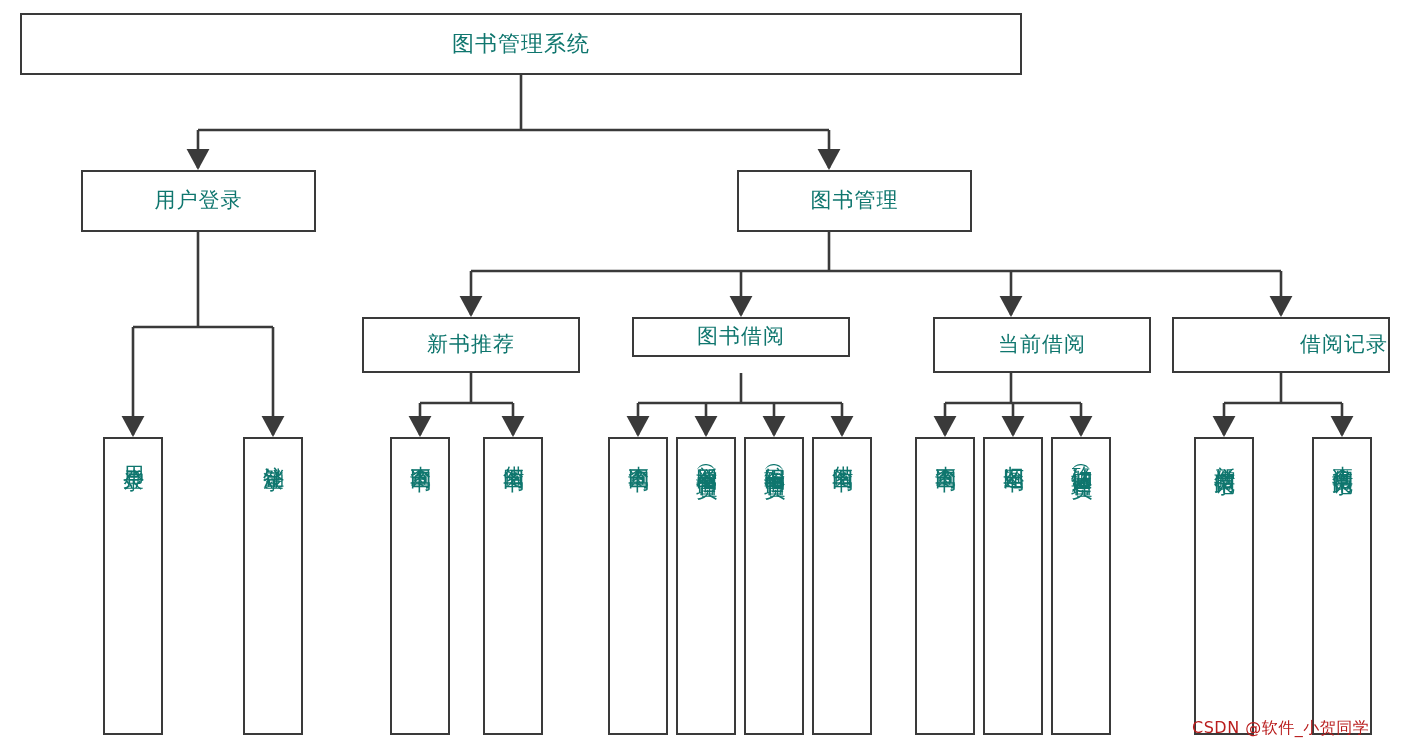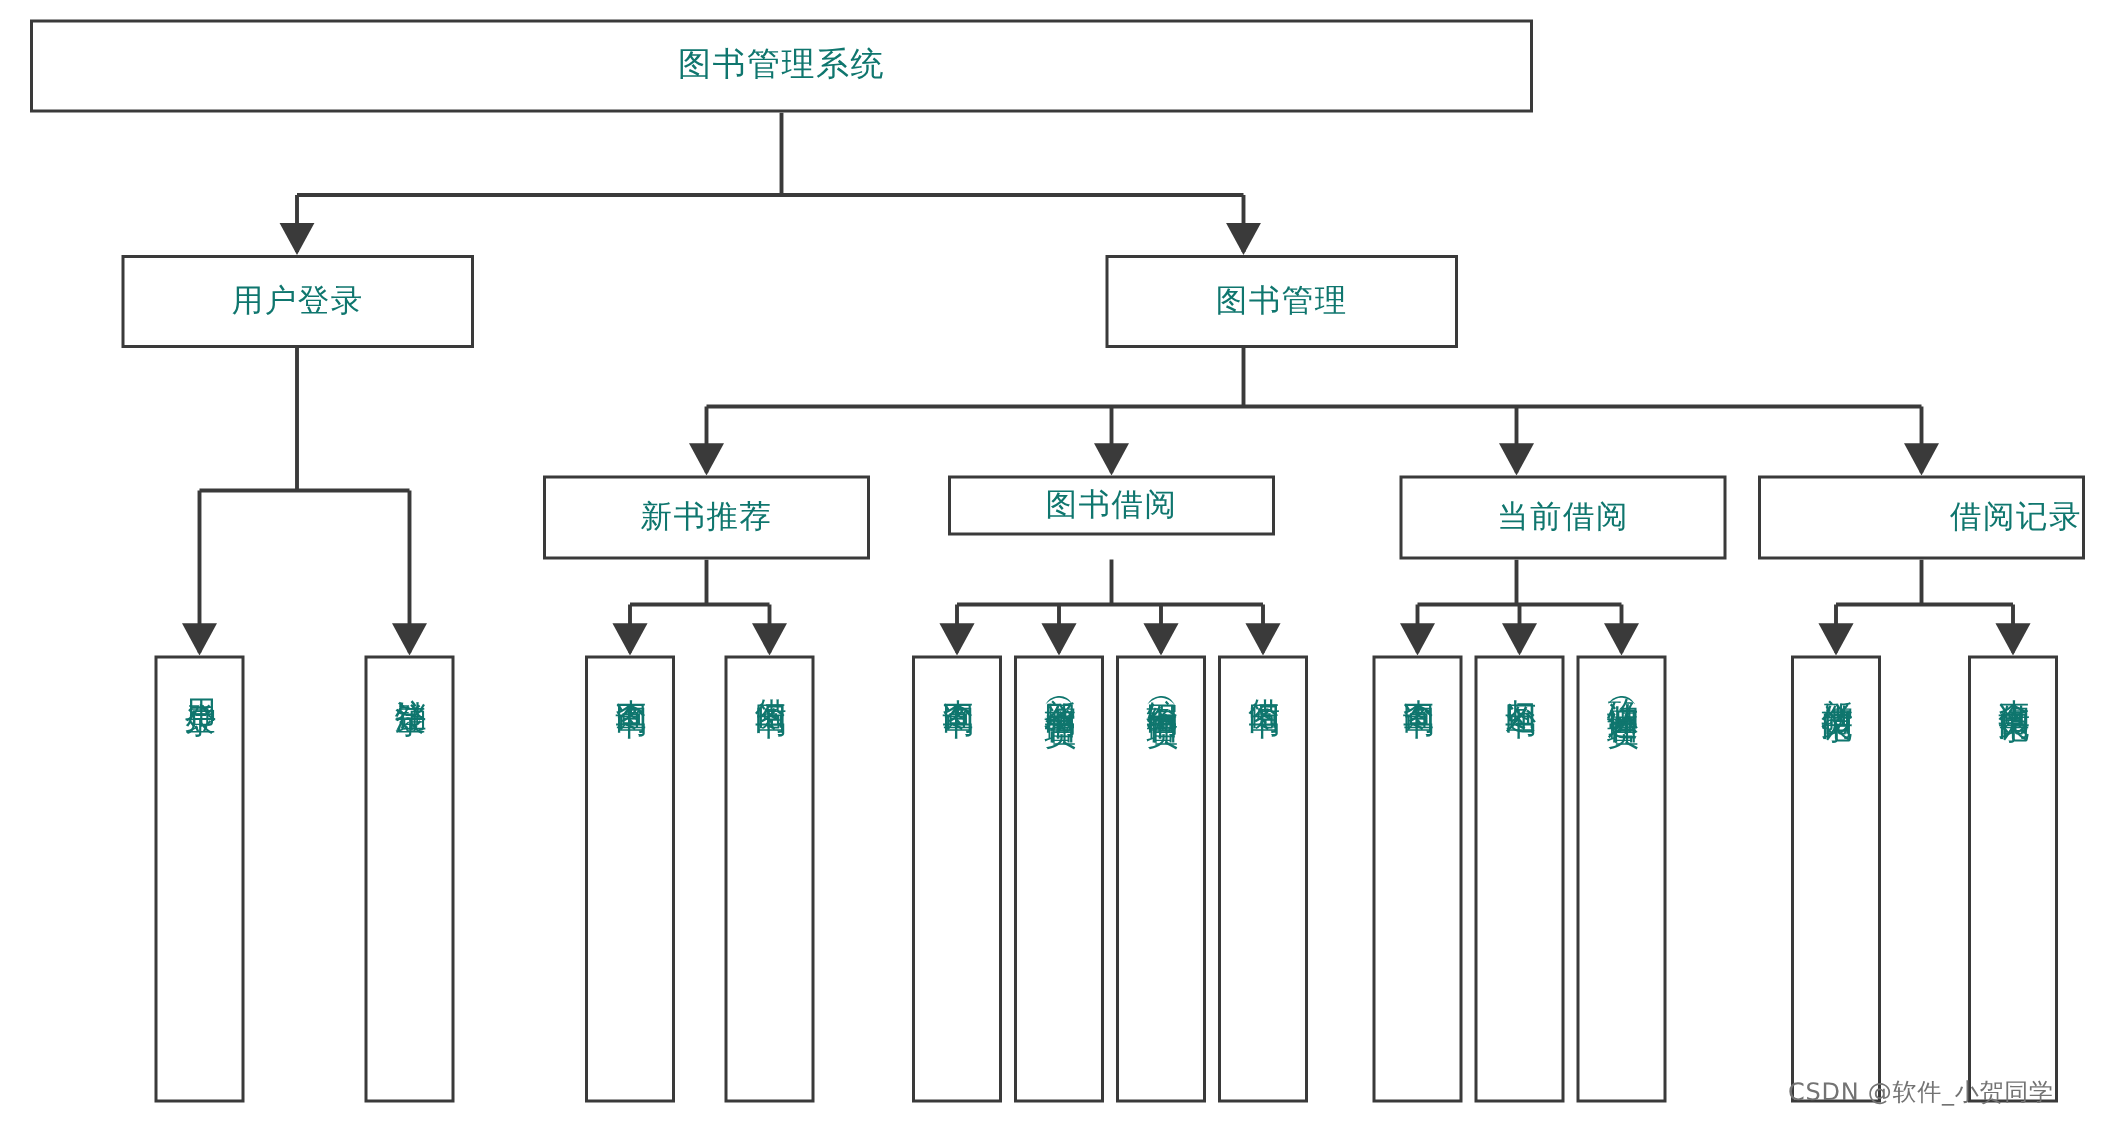--- a/index.html
+++ b/index.html
@@ -57,21 +57,21 @@
     text-orientation: upright;
     font-size: 21px;
     line-height: 1.22;
     letter-spacing: 2px;
     white-space: nowrap;
     display: block;
   }
   .watermark {
     position: absolute;
     font-size: 16px;
-    color: #737373;
+    color: #b91c1c;
     white-space: nowrap;
     letter-spacing: 0.5px;
   }
 </style>
 </head>
 <body>
 
 <div id="canvas">
 
   <svg id="edges" viewBox="0 0 1405 747" xmlns="http://www.w3.org/2000/svg">

